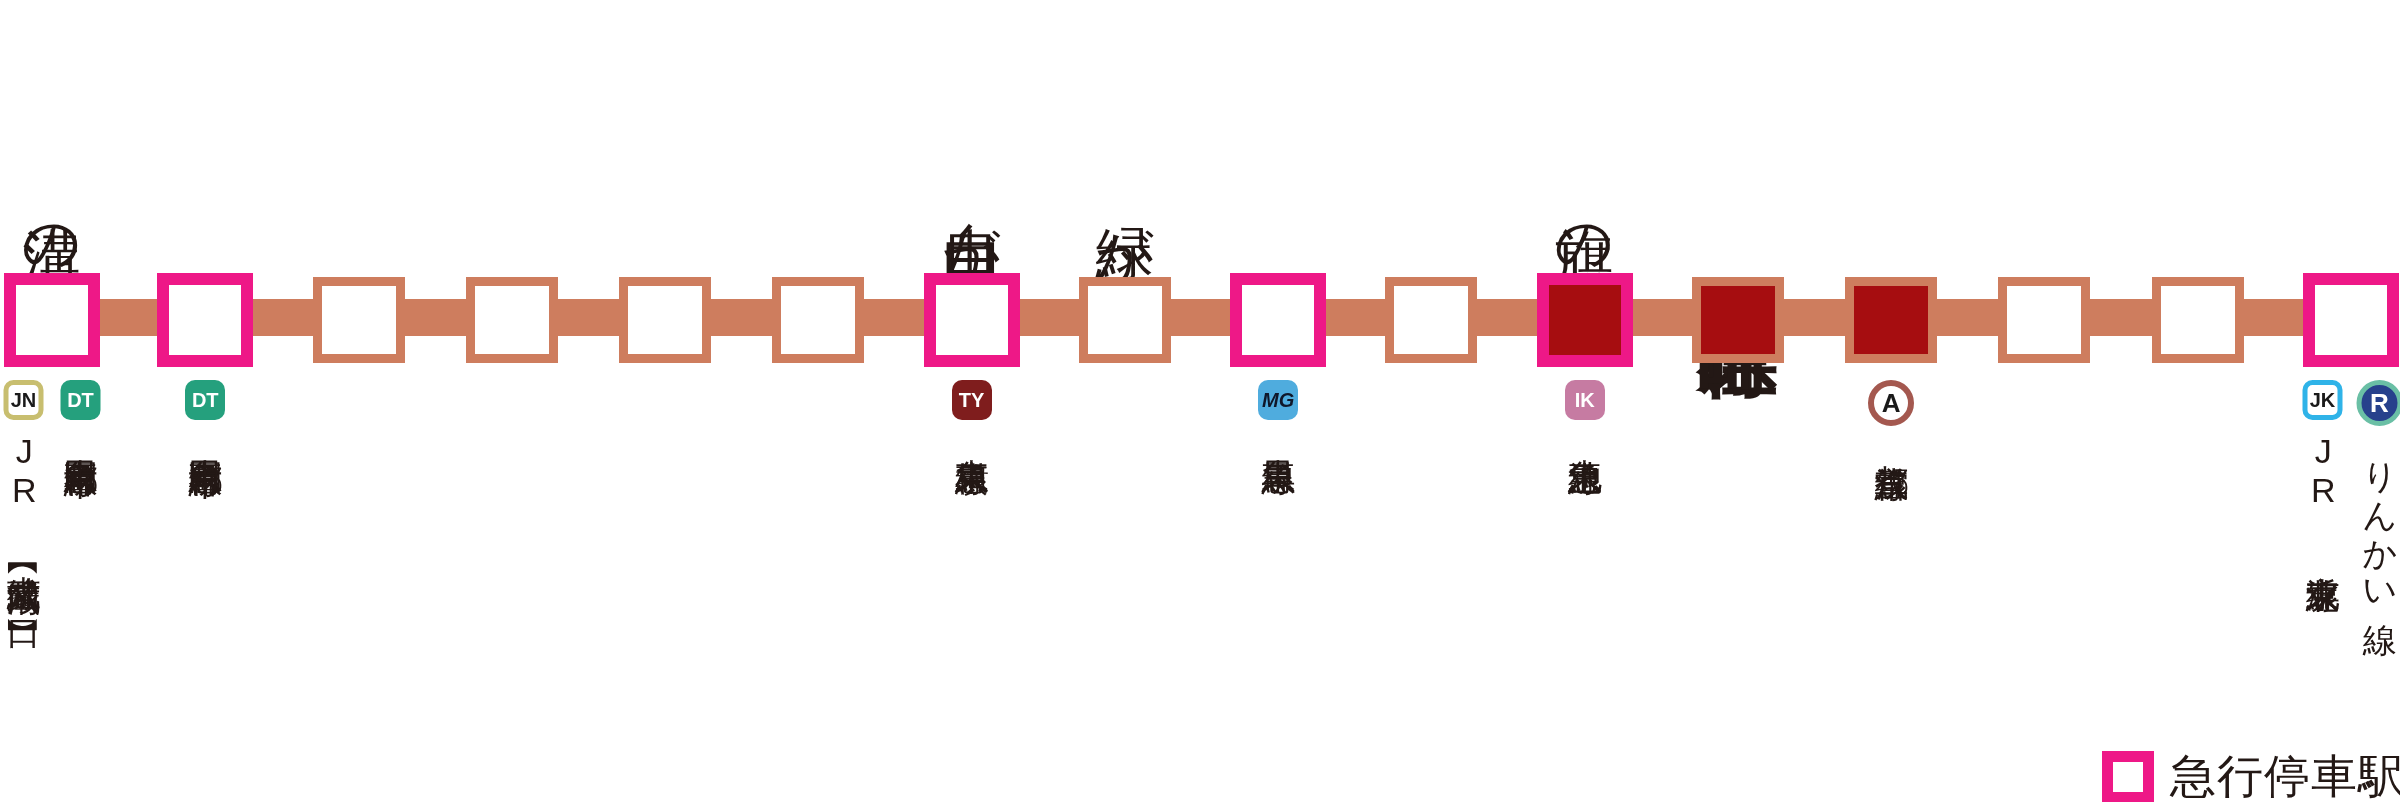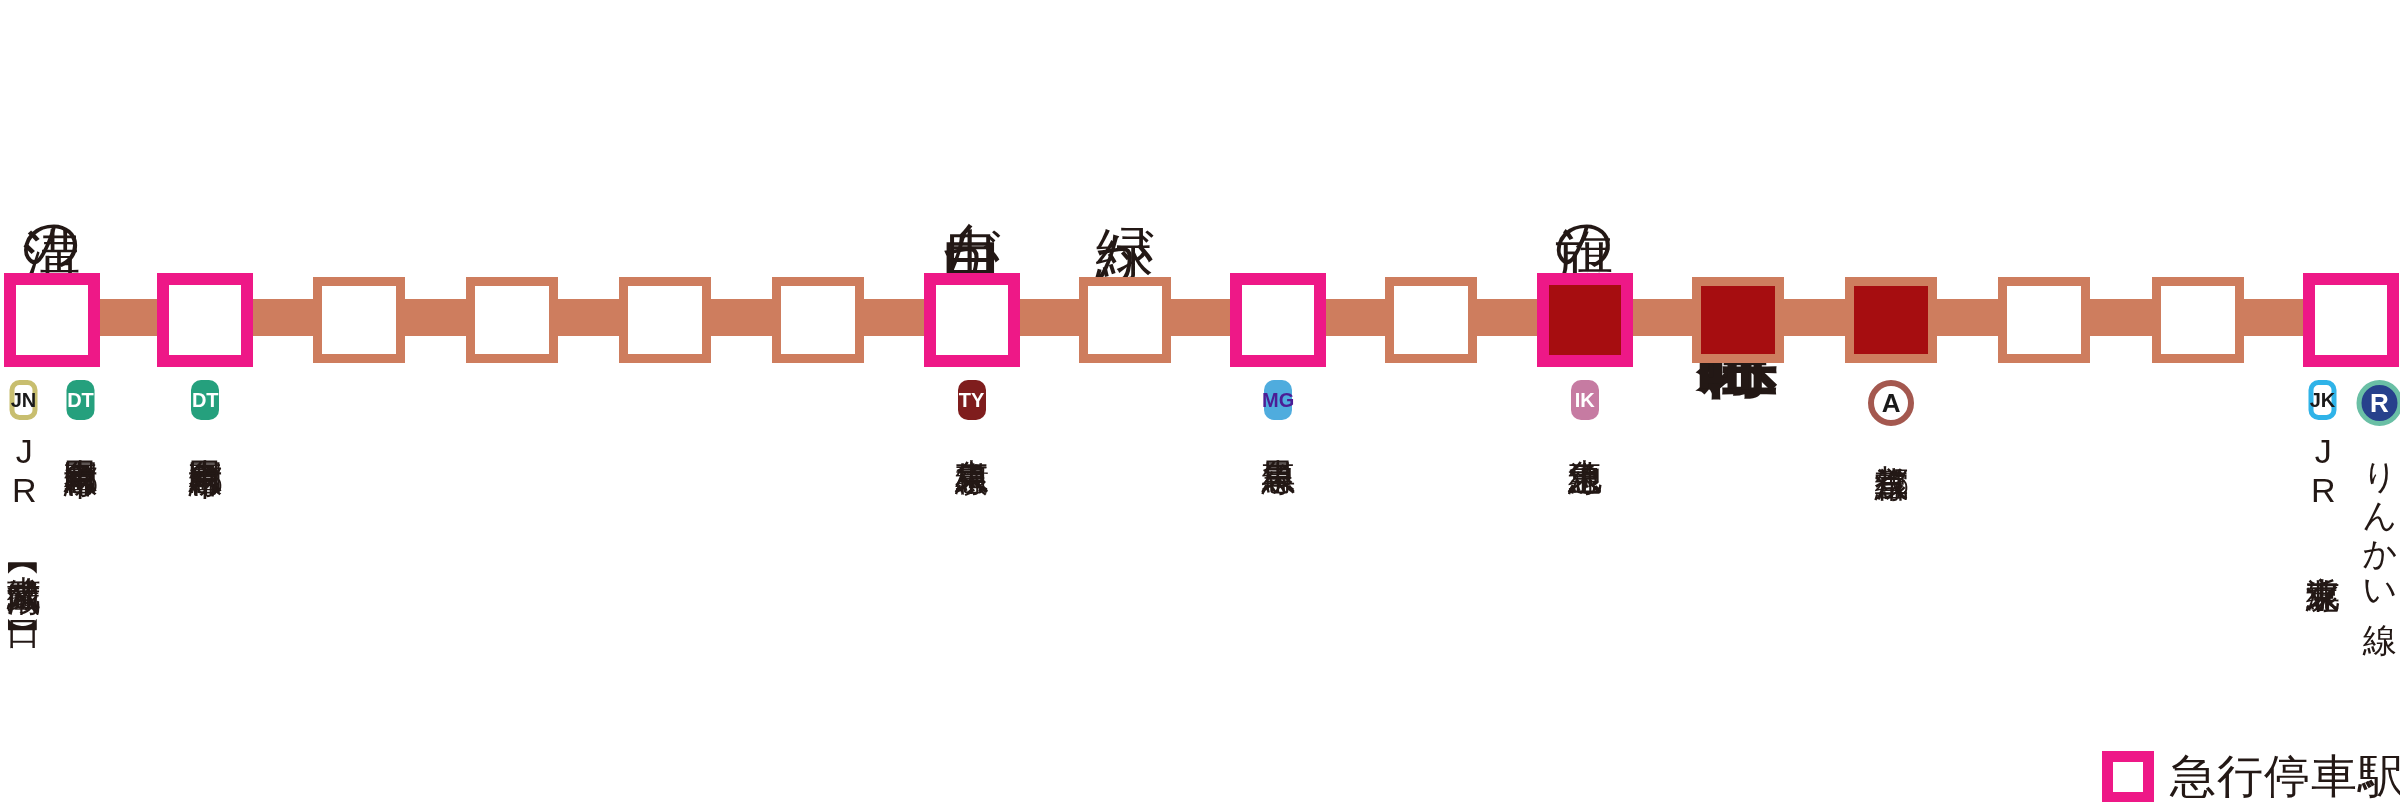--- a/index.html
+++ b/index.html
@@ -54,21 +54,21 @@
     display:flex;
     gap:13px;
   }
   .transfer {
     display:flex;
     flex-direction:column;
     align-items:center;
     width:44px;
   }
   .badge {
-    width:28px; height:40px;
+    width:40px; height:40px;
     border-radius:10px;
     box-sizing:border-box;
     display:flex;
     align-items:center;
     justify-content:center;
     font-weight:bold;
     font-size:20px;
     line-height:1;
     letter-spacing:0;
   }
@@ -170,21 +170,21 @@
       <div class="station em-normal" style="left: 1124.87px;">
     <div class="station-name">緑が丘</div>
     <div class="station-box" style="border: 9px solid rgb(206, 125, 94); background: rgb(255, 255, 255);"></div>
     <div class="transfers"></div>
   </div>
       <div class="station express em-normal" style="left: 1278.13px;">
     <div class="station-name">大岡山</div>
     <div class="station-box" style="border: 12px solid rgb(238, 24, 135); background: rgb(255, 255, 255);"></div>
     <div class="transfers">
           <div class="transfer">
-    <div class="badge" style="background: rgb(79, 172, 222); color: #4c1d95;">MG</div>
+    <div class="badge" style="background: rgb(79, 172, 222); color: #0f172a; font-style: italic;">MG</div>
     <div class="transfer-name">東急目黒線</div>
   </div>
         </div>
   </div>
       <div class="station em-normal" style="left: 1431.4px;">
     <div class="station-name">北千束</div>
     <div class="station-box" style="border: 9px solid rgb(206, 125, 94); background: rgb(255, 255, 255);"></div>
     <div class="transfers"></div>
   </div>
       <div class="station express em-normal" style="left: 1584.67px;">

